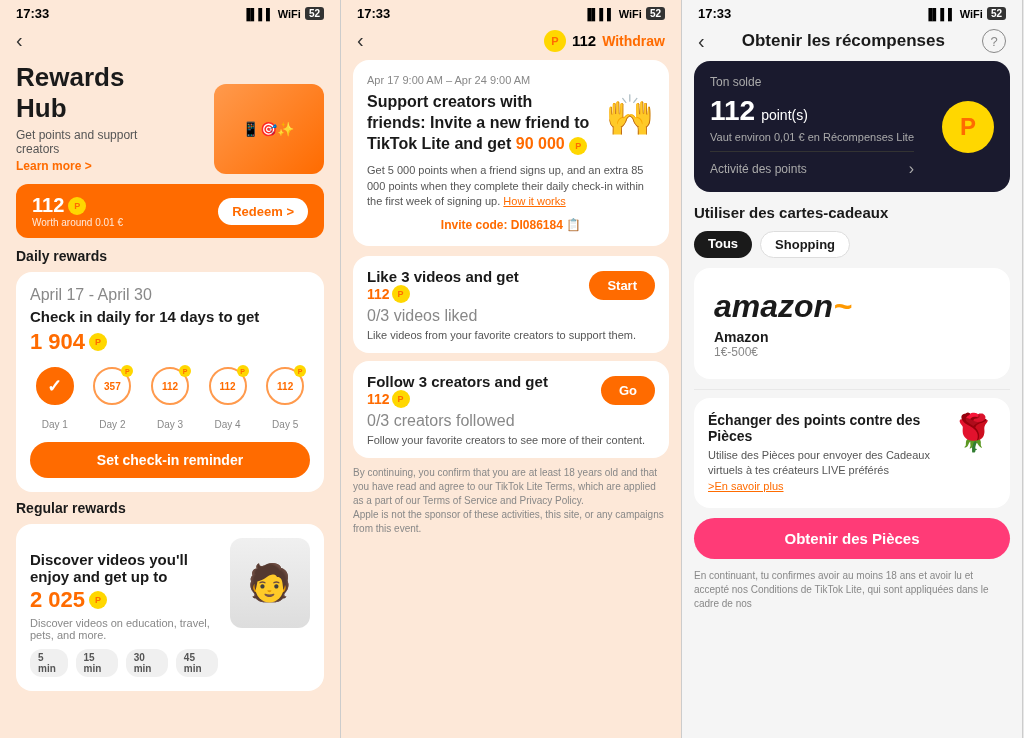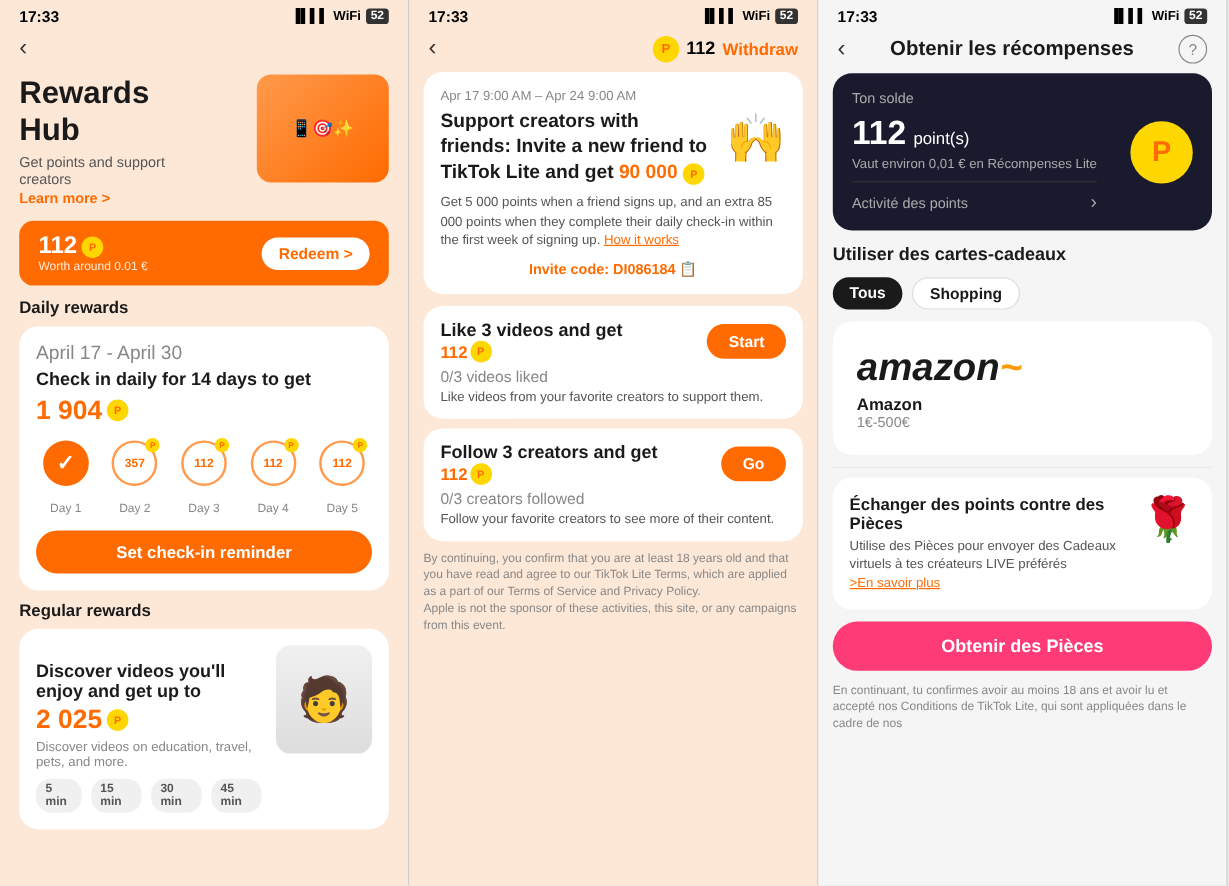--- a/index.html
+++ b/index.html
@@ -41,21 +41,21 @@
     .status-time { font-weight: 700; font-size: 13px; }
     .status-icons { display: flex; gap: 4px; align-items: center; font-size: 11px; }
 
     
     .p1-nav { padding: 4px 16px 0; }
     .back-btn { font-size: 20px; color: #333; cursor: pointer; }
     .p1-hero {
       padding: 10px 16px 0;
       display: flex;
       justify-content: space-between;
-      align-items: flex-start;
+      align-items: flex-end;
       gap: 40px;
     }
     .p1-title { font-size: 26px; font-weight: 800; color: #1a1a1a; line-height: 1.2; }
     .p1-subtitle { font-size: 12px; color: #555; margin-top: 4px; }
     .learn-more { color: #ff6b00; font-size: 12px; font-weight: 600; }
     .hero-image {
       width: 110px;
       height: 90px;
       background: linear-gradient(135deg, #ff9a4d, #ff6b00);
       border-radius: 12px;
@@ -167,21 +167,21 @@
       margin: 0 12px 8px;
       background: white;
       border-radius: 16px;
       padding: 12px 14px;
     }
     .p2-mini-row { display: flex; justify-content: space-between; align-items: center; margin-bottom: 4px; }
     .p2-mini-title { font-size: 15px; font-weight: 700; color: #1a1a1a; }
     .p2-pts { color: #ff6b00; font-size: 14px; font-weight: 700; display: flex; align-items: center; gap: 2px; }
     .start-btn { background: #ff6b00; color: white; border: none; border-radius: 20px; padding: 7px 18px; font-weight: 700; font-size: 13px; cursor: pointer; }
     .go-btn { background: #ff6b00; color: white; border: none; border-radius: 20px; padding: 7px 18px; font-weight: 700; font-size: 13px; cursor: pointer; }
-    .p2-progress { font-size: 13px; color: #888; margin-bottom: 4px; }
+    .p2-progress { font-size: 16px; color: #888; margin-bottom: 4px; }
     .p2-mini-desc { font-size: 11px; color: #555; }
 
     .p2-legal { margin: 0 12px; font-size: 10px; color: #888; line-height: 1.4; }
 
     
     .p3-header { display: flex; justify-content: space-between; align-items: center; padding: 4px 16px 8px; }
     .p3-title { font-size: 17px; font-weight: 700; color: #1a1a1a; }
     .help-btn { width: 24px; height: 24px; border-radius: 50%; border: 1.5px solid #888; display: flex; align-items: center; justify-content: center; font-size: 13px; color: #888; cursor: pointer; }
 
     .balance-card {

